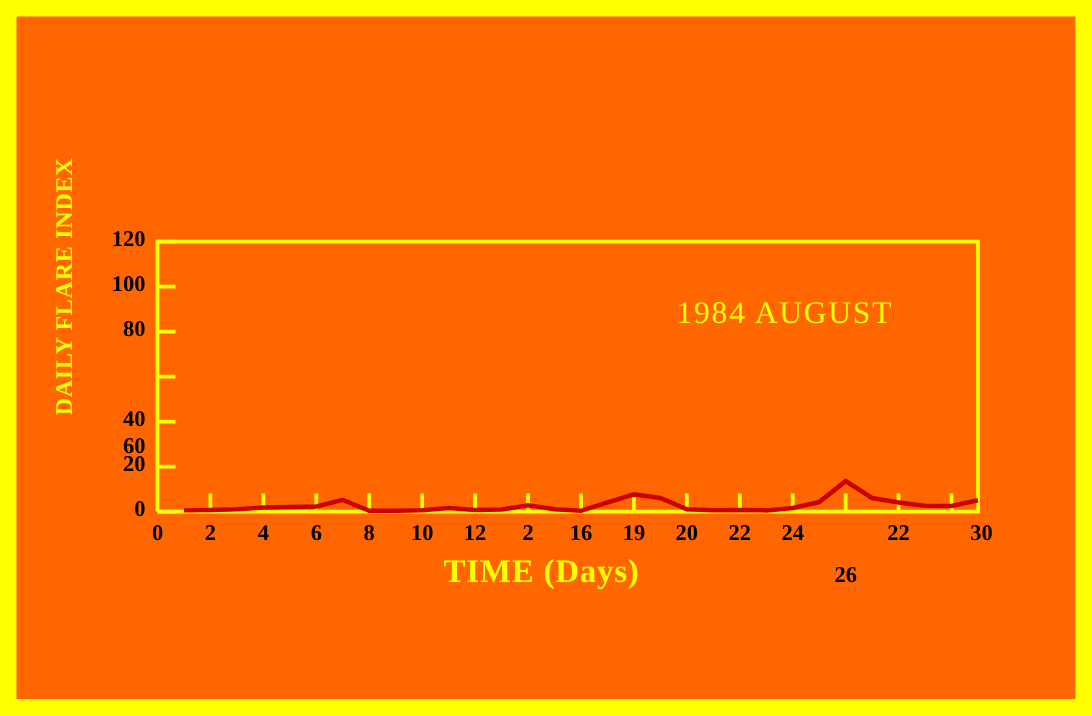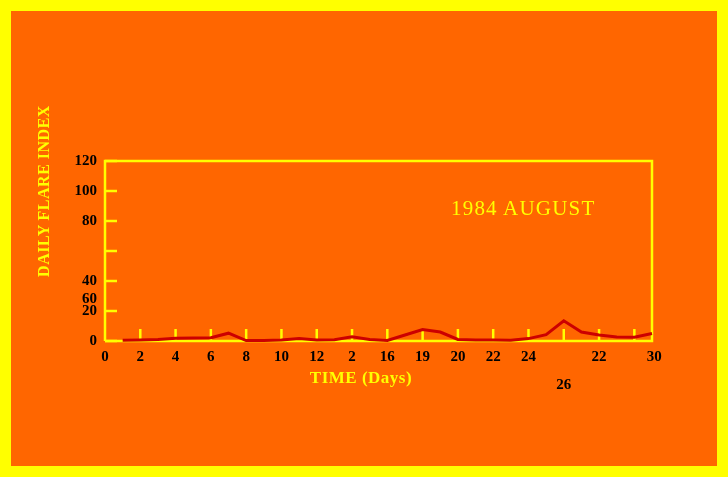--- a/index.html
+++ b/index.html
@@ -50,21 +50,21 @@
     text-align: center;
     font-size: 16px;
     transform: rotate(-90deg);
     transform-origin: center center;
   }
   #xlabel {
     left: 150px;
     top: 357px;
     width: 400px;
     text-align: center;
-    font-size: 17px;
+    font-size: 22px;
   }
   #annotation {
     position: absolute;
     left: 440px;
     top: 185px;
     color: #ffff00;
     font-size: 21px;
     font-weight: normal;
     letter-spacing: 1.2px;
     white-space: nowrap;

